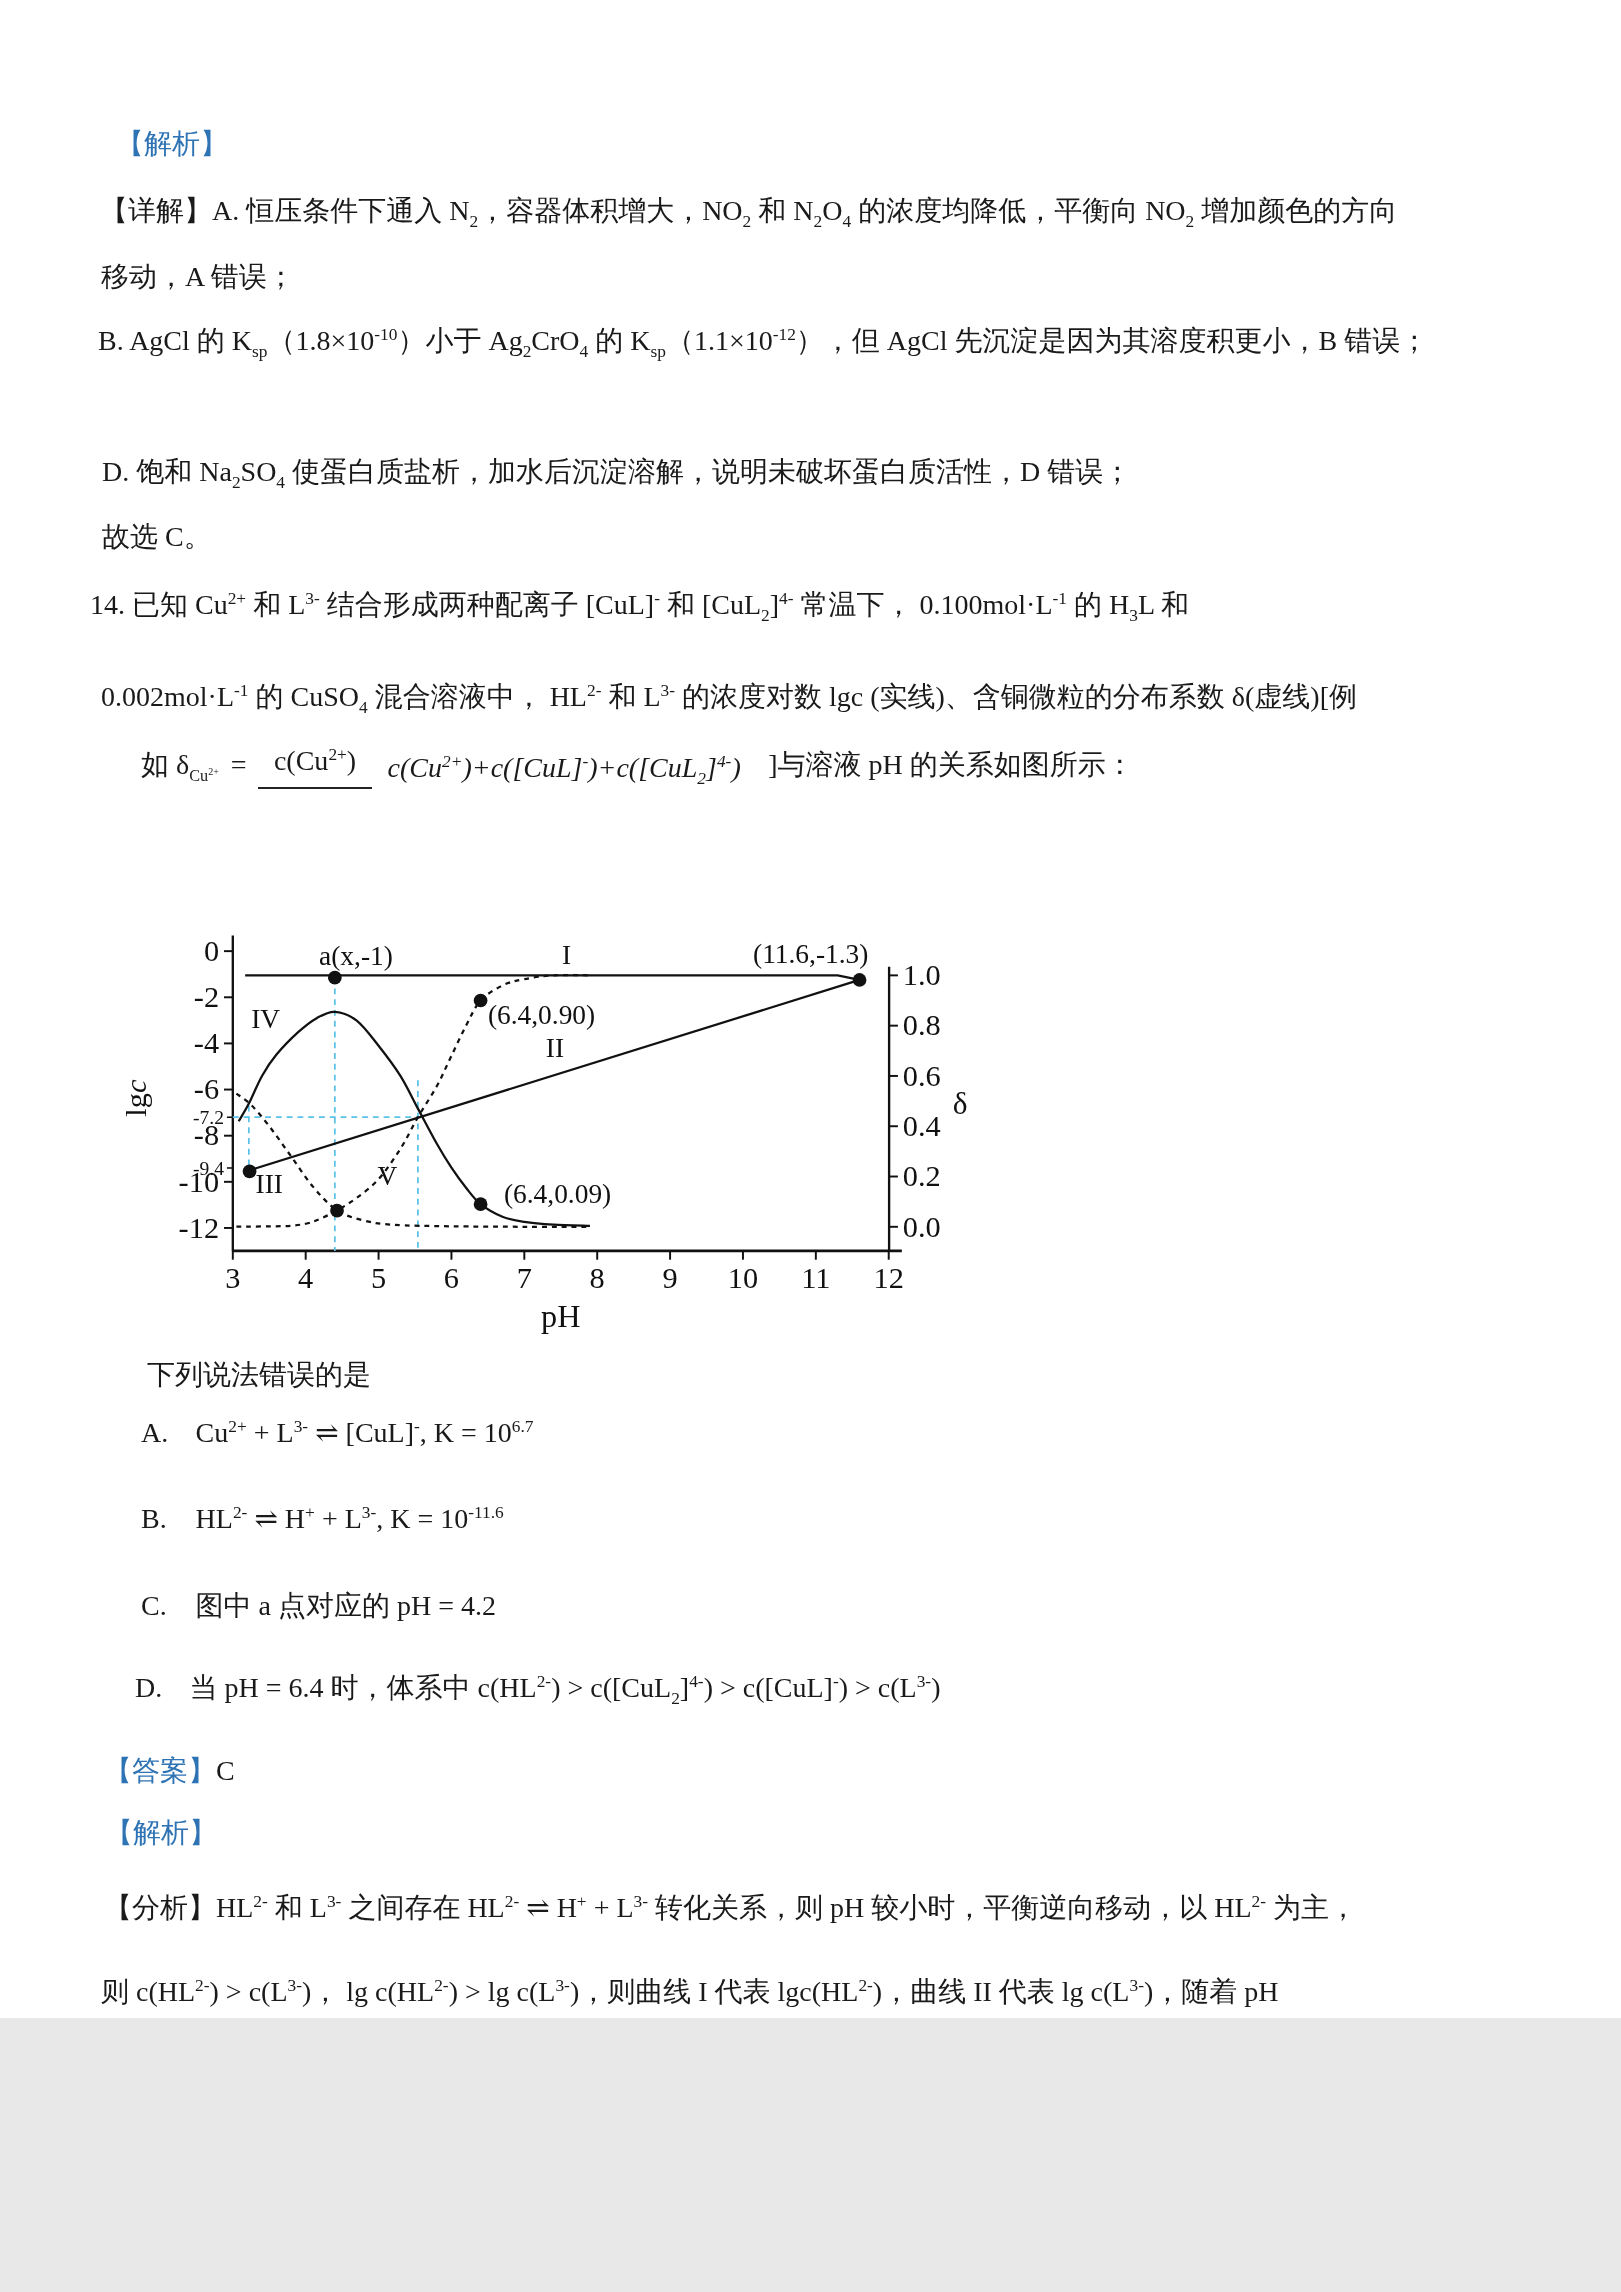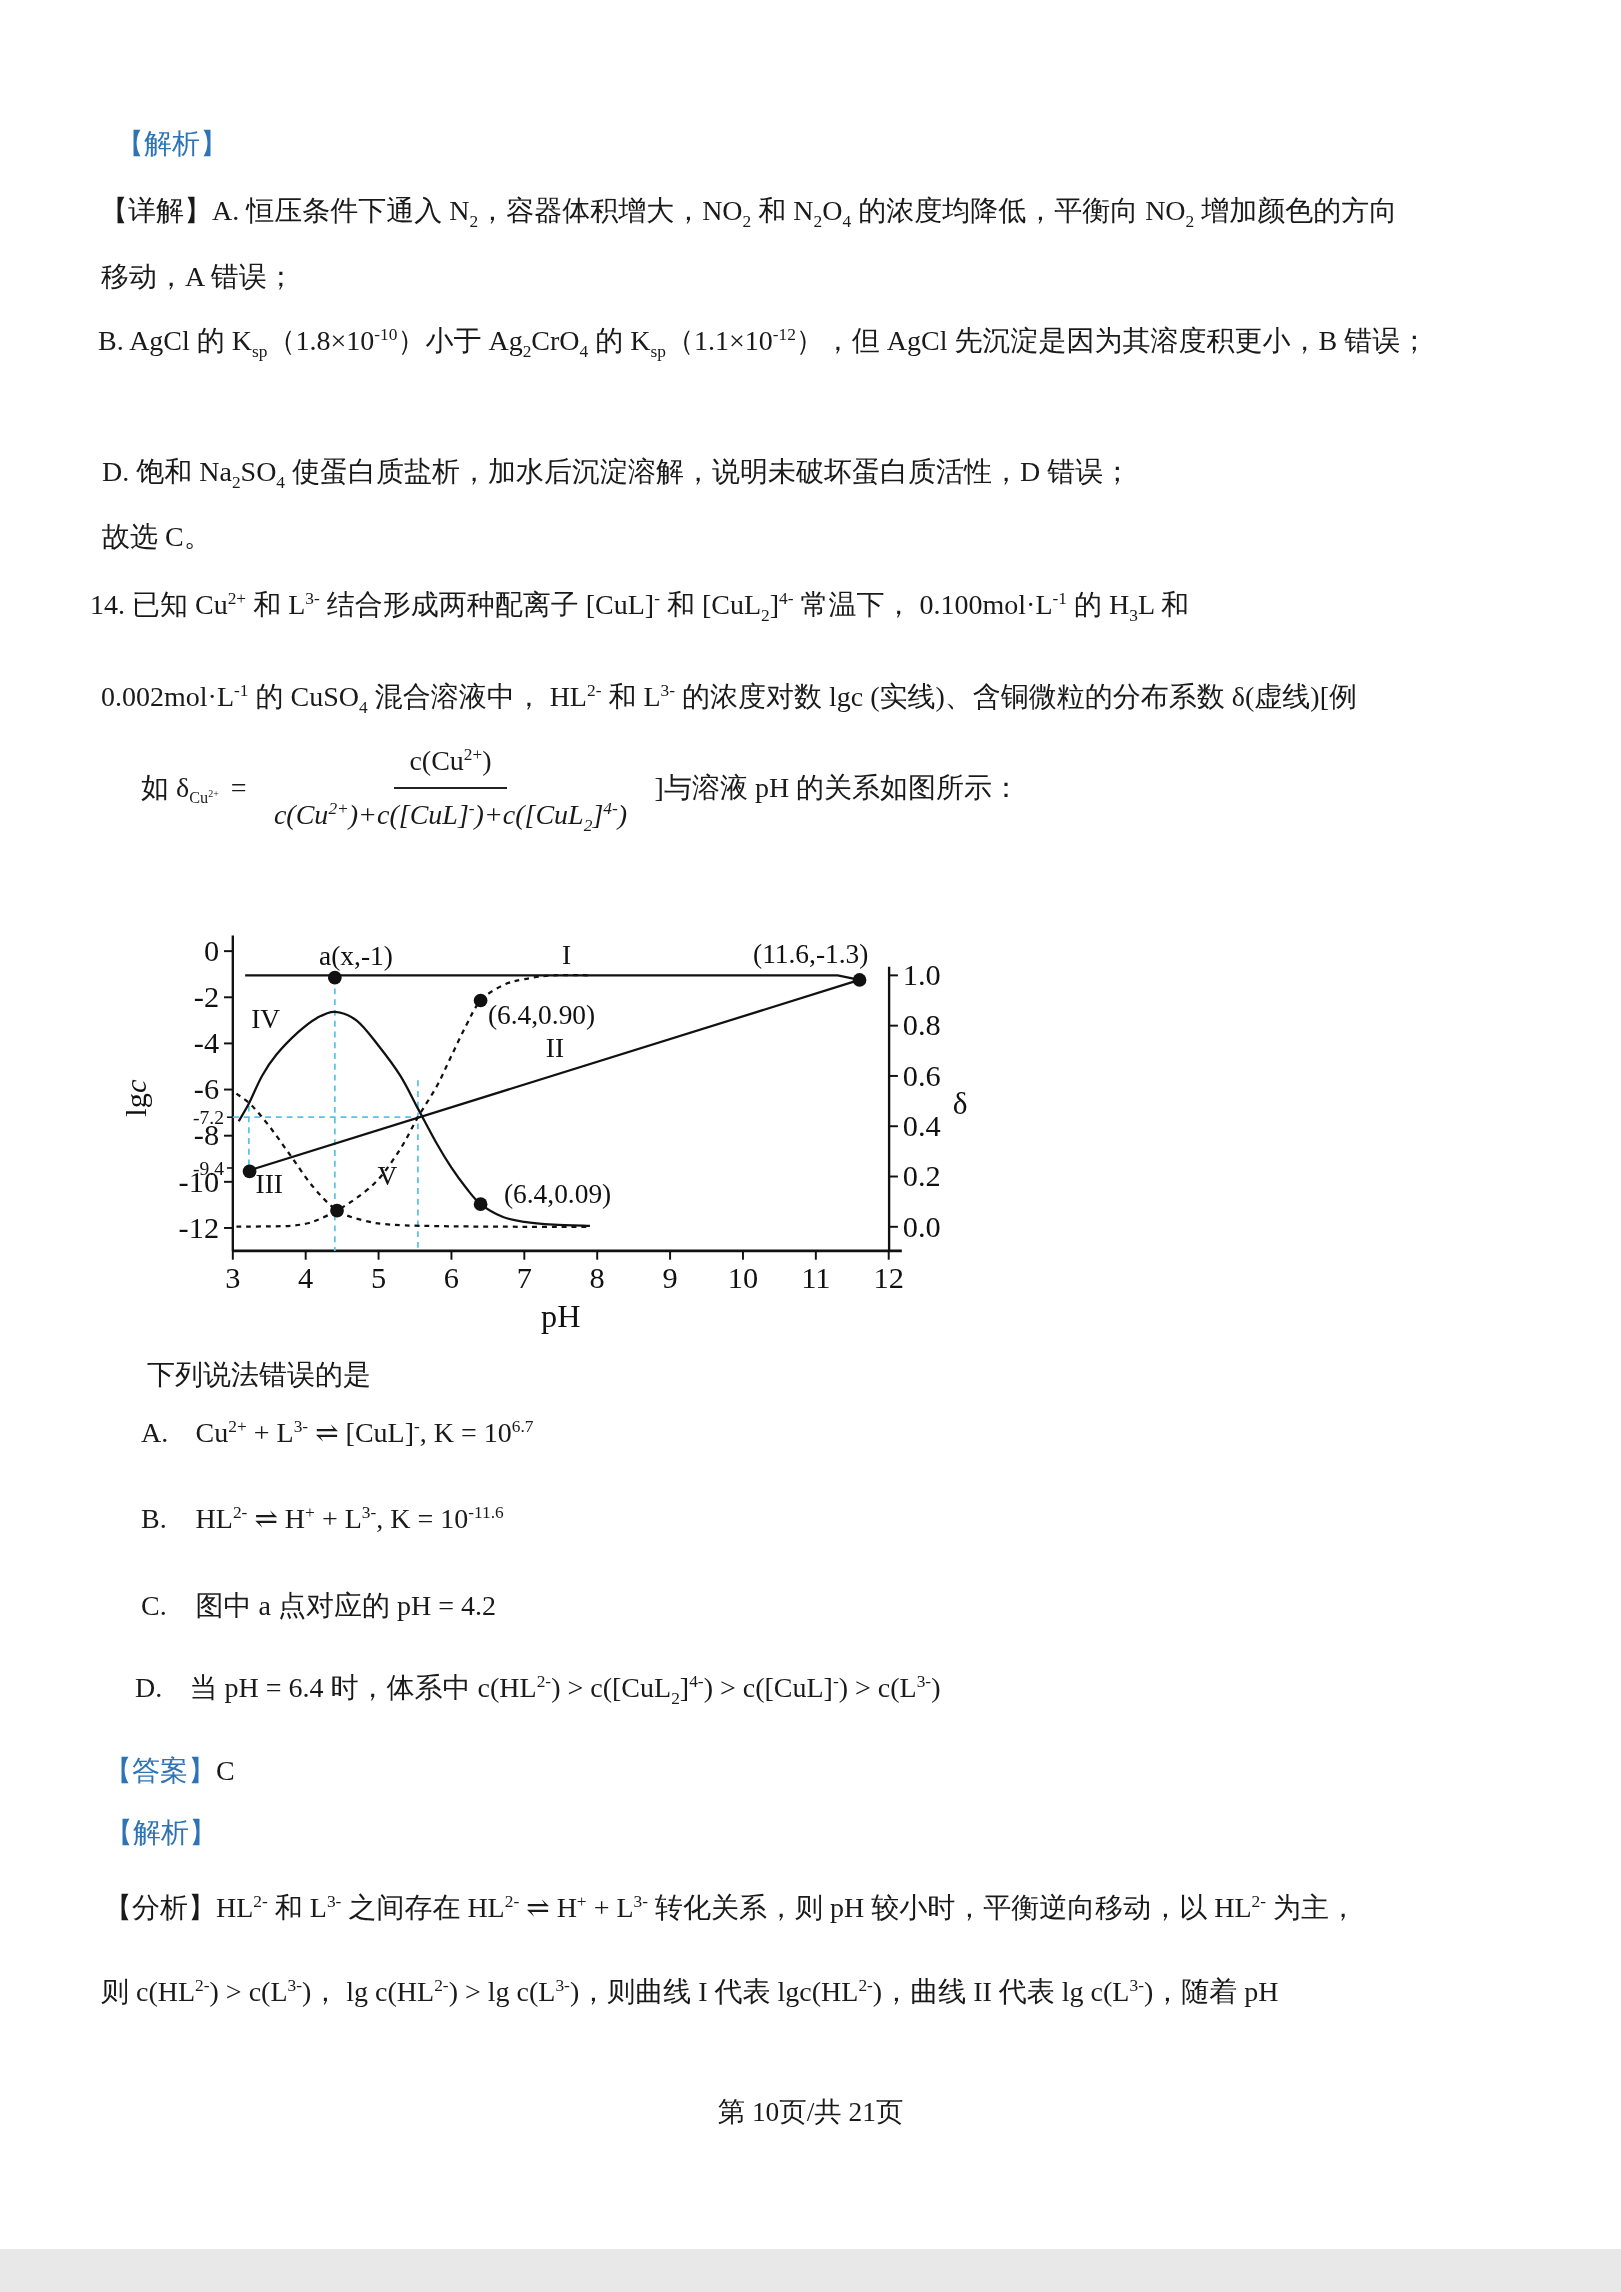--- a/index.html
+++ b/index.html
@@ -1,25 +1,25 @@
 <!DOCTYPE html>
 <html><head>
 <meta charset="utf-8">
 <style>
   html,body{margin:0;padding:0;background:#e8e8e8;}
-  .page{position:relative;width:1621px;height:2249px;background:#ffffff;margin:0 auto;
+  .page{position:relative;width:1621px;height:2018px;background:#ffffff;margin:0 auto;
         font-family:"Liberation Serif","DejaVu Serif",serif;color:#1a1a1a;overflow:hidden;}
   .line{position:absolute;white-space:nowrap;font-size:28px;line-height:1.35;}
   .blue{color:#2E74B5;}
   sup{font-size:62%;line-height:0;}
   sub{font-size:62%;line-height:0;}
   .opt{display:flex;gap:21.6px;}
   .opt .opt-label{min-width:33px;}
   .formula-row{display:flex;align-items:center;gap:11.8px;font-size:28px;margin-left:40px;}
-  .frac{display:inline-flex;flex-direction:column;align-items:center;}
+  .frac{display:inline-flex;flex-direction:row;}
   .frac .num{padding:0 15.7px 6.9px;border-bottom:2px solid #222;}
   .frac .den{padding:6.9px 15.7px 0;font-style:italic;}
   .big-sub{font-size:58%;}
   .footer{position:absolute;left:0;width:100%;text-align:center;font-size:27.4px;}
   svg text{font-family:"Liberation Serif","DejaVu Serif",serif;fill:#111;}
 </style>
 </head>
 <body>
 
 <div class="page">

